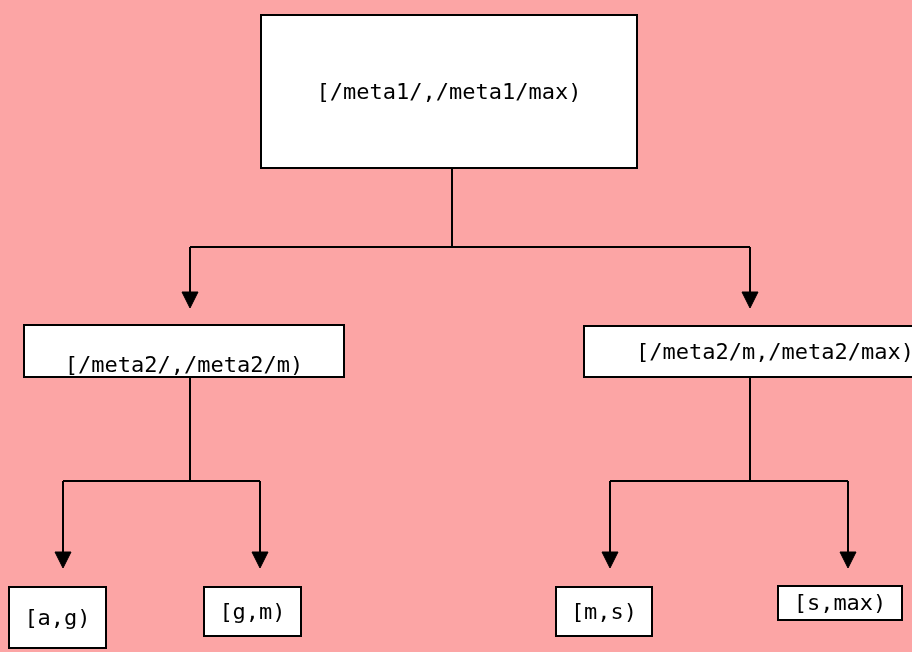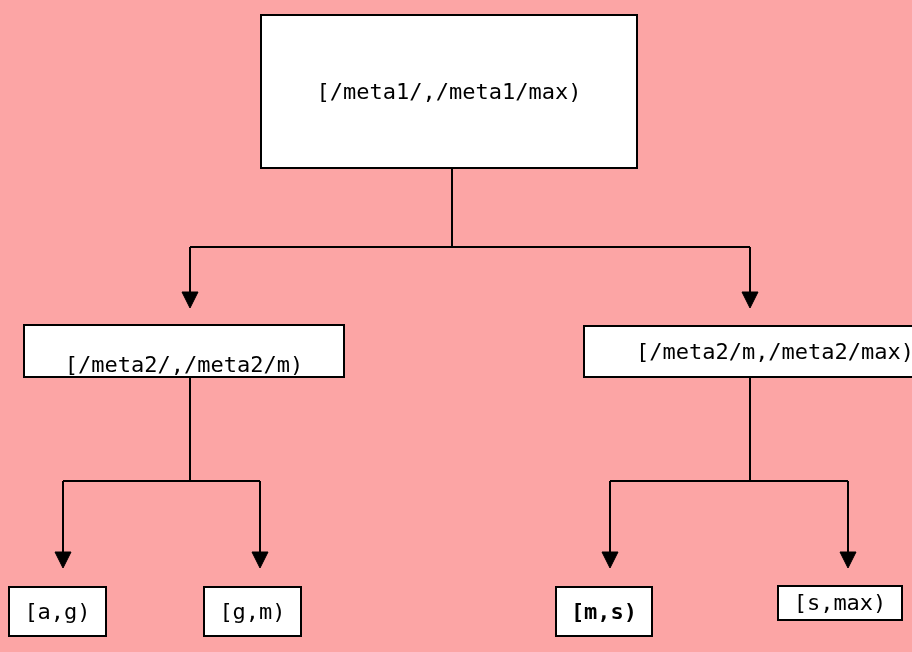--- a/index.html
+++ b/index.html
@@ -40,23 +40,23 @@
     display: flex;
     align-items: center;
     justify-content: center;
     font-size: 22px;
     line-height: 1;
     white-space: nowrap;
   }
   .node-root        { left: 260px; top: 14px;  width: 378px; height: 155px; }
   .node-left-child  { left: 23px;  top: 324px; width: 322px; height: 54px; align-items: flex-end; }
   .node-right-child { left: 583px; top: 325px; width: 384px; height: 53px; }
-  .node-leaf-ag     { left: 8px;   top: 586px; width: 99px;  height: 51px; }
+  .node-leaf-ag     { left: 8px;   top: 586px; width: 99px;  height: 63px; }
   .node-leaf-gm     { left: 203px; top: 586px; width: 99px;  height: 51px; }
-  .node-leaf-ms     { left: 555px; top: 586px; width: 98px;  height: 51px; font-weight: bold; }
+  .node-leaf-ms     { left: 555px; top: 586px; width: 98px;  height: 51px; }
   .node-leaf-smax   { left: 777px; top: 585px; width: 126px; height: 36px; }
 </style>
 </head>
 <body>
 
 <div class="canvas">
 
   <svg class="edges" viewBox="0 0 912 652" xmlns="http://www.w3.org/2000/svg">
 
     <g>

